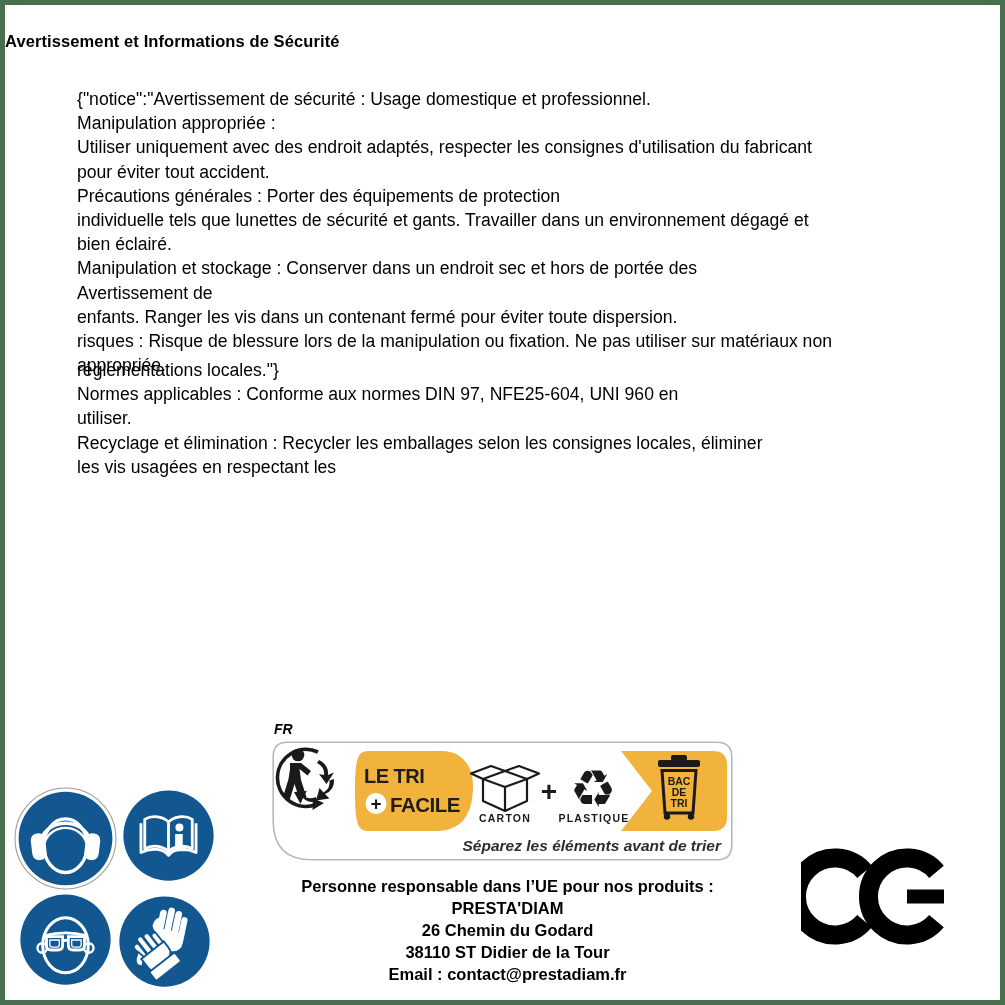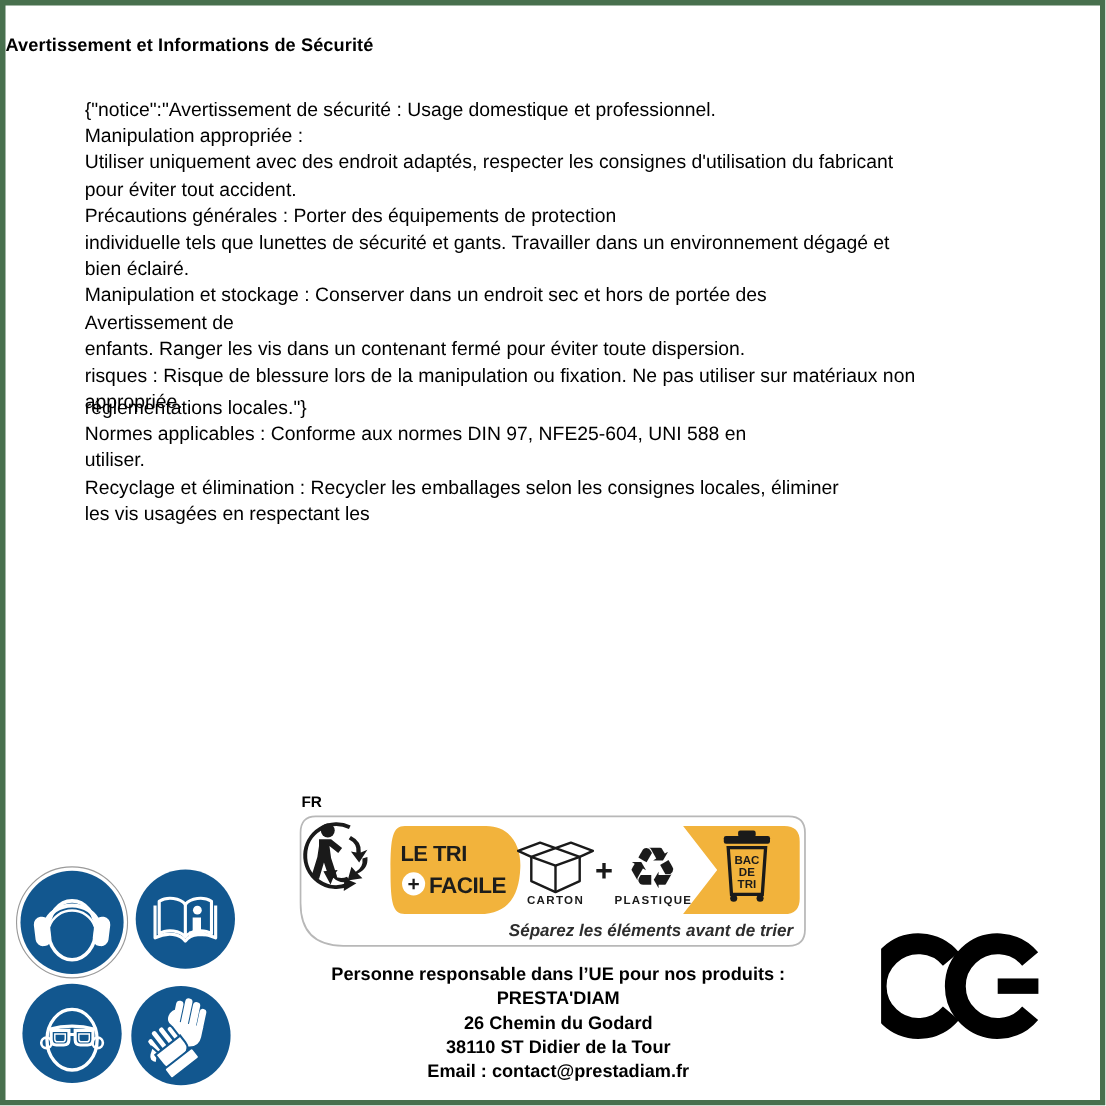--- a/index.html
+++ b/index.html
@@ -18,21 +18,21 @@
     font-size:16.5px;font-weight:700;letter-spacing:.1px;
   }
   .notice{position:absolute;left:72px;font-size:17.6px;line-height:24.2px;}
   .notice .nline{white-space:pre;}
   .notice-a{top:82px;}
   .notice-b{top:353px;}
   .icon{position:absolute;}
   .fill-blue{fill:var(--blue);}
   .fill-yellow{fill:var(--yellow);}
   .stroke-blue{stroke:var(--blue);}
-  .fr-label{position:absolute;left:269px;top:716px;font-size:14px;font-weight:700;}
+  .fr-label{position:absolute;left:269px;top:716px;font-size:14px;font-weight:700;font-style:italic;}
   .banner{position:absolute;left:267px;top:736px;}
   .banner text{font-family:"Liberation Sans",sans-serif;}
   .address{
     position:absolute;left:0;top:871px;width:1005px;text-align:center;
     font-weight:700;font-size:16.5px;line-height:21.9px;
   }
   .ce{position:absolute;left:796px;top:842px;}
 </style>
 </head>
 <body>
@@ -53,21 +53,21 @@
       <div class="nline">Manipulation et stockage : Conserver dans un endroit sec et hors de portée des</div>
       <div class="nline">Avertissement de</div>
       <div class="nline">enfants. Ranger les vis dans un contenant fermé pour éviter toute dispersion.</div>
       <div class="nline">risques : Risque de blessure lors de la manipulation ou fixation. Ne pas utiliser sur matériaux non</div>
       <div class="nline">appropriée.</div>
     </div>
 
   <div class="notice notice-b">
 
   <div class="nline">réglementations locales."}</div>
-      <div class="nline">Normes applicables : Conforme aux normes DIN 97, NFE25-604, UNI 588 en</div>
+      <div class="nline">Normes applicables : Conforme aux normes DIN 97, NFE25-604, UNI 960 en</div>
       <div class="nline">utiliser.</div>
       <div class="nline">Recyclage et élimination : Recycler les emballages selon les consignes locales, éliminer</div>
       <div class="nline">les vis usagées en respectant les</div>
     </div>
 
   <svg class="icon" style="left:9px;top:782px" width="103" height="103" viewBox="0 0 100 100">
     <circle cx="50" cy="50" r="49" fill="#fff" stroke="#9a9a9a" stroke-width="1"></circle>
     <circle cx="50" cy="50" r="45.5" class="fill-blue"></circle>
     <rect x="17" y="45" width="14" height="26" rx="6.5" fill="#fff" transform="rotate(-7 24 58)"></rect>
     <rect x="69" y="45" width="14" height="26" rx="6.5" fill="#fff" transform="rotate(7 76 58)"></rect>

